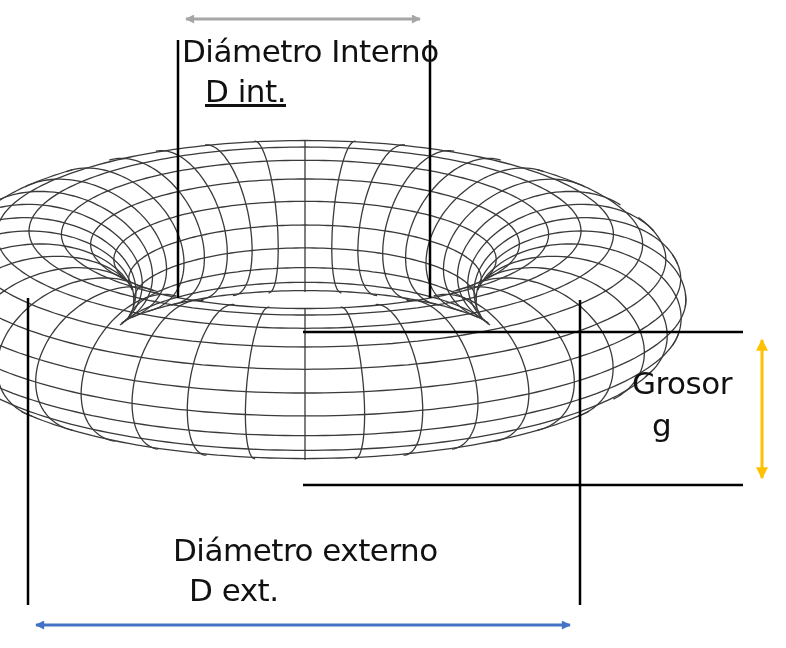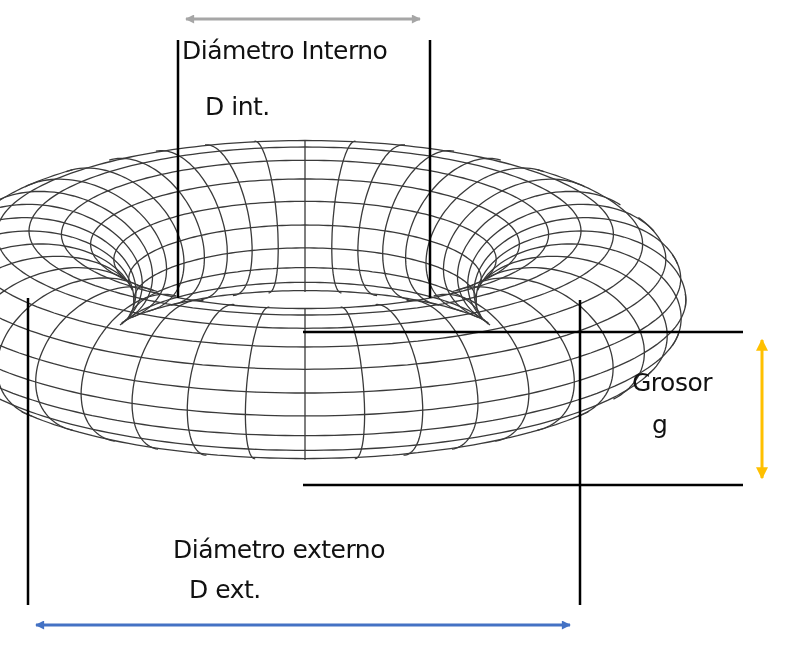--- a/index.html
+++ b/index.html
@@ -1,18 +1,18 @@
 <!DOCTYPE html>
 <html><head>
 <meta charset="utf-8">
 <style>
   html, body { margin: 0; padding: 0; background: #ffffff; }
   body { width: 786px; height: 648px; position: relative; overflow: hidden; font-family: "DejaVu Sans", sans-serif; }
   #diagram { position: absolute; left: 0; top: 0; }
-  .label { position: absolute; color: #111; font-family: "DejaVu Sans", sans-serif; font-size: 25px; line-height: 30px; white-space: nowrap; letter-spacing: -0.5px; }
+  .label { position: absolute; color: #111; font-family: "DejaVu Sans", sans-serif; font-size: 31px; line-height: 30px; white-space: nowrap; letter-spacing: -0.5px; }
 </style>
 </head>
 <body>
 
 <svg id="diagram" width="786" height="648" viewBox="0 0 786 648" xmlns="http://www.w3.org/2000/svg">
   <defs>
     <marker id="arrGray" viewBox="0 0 10 10" refX="9" refY="5" markerWidth="5" markerHeight="3" orient="auto-start-reverse">
       <path d="M0,0 L10,5 L0,10 z" fill="#a6a6a6"></path>
     </marker>
     <marker id="arrBlue" viewBox="0 0 10 10" refX="9" refY="5" markerWidth="5" markerHeight="3" orient="auto-start-reverse">
@@ -91,17 +91,17 @@
     <line x1="303" y1="332" x2="743" y2="332"></line>
     <line x1="303" y1="485" x2="743" y2="485"></line>
   </g>
 
   <line x1="186" y1="19" x2="420" y2="19" stroke="#a6a6a6" stroke-width="3" marker-start="url(#arrGray)" marker-end="url(#arrGray)"></line>
   <line x1="36" y1="625" x2="570" y2="625" stroke="#4472c4" stroke-width="3" marker-start="url(#arrBlue)" marker-end="url(#arrBlue)"></line>
   <line x1="762" y1="340" x2="762" y2="478" stroke="#ffc000" stroke-width="3" marker-start="url(#arrYellow)" marker-end="url(#arrYellow)"></line>
 </svg>
 
 <div class="label" style="left:182px; top:36px;">Diámetro Interno</div>
-<div class="label" style="left:205px; top:92px;">D int.</div>
+<div class="label" style="left:205px; top:76px;text-decoration:underline;">D int.</div>
 <div class="label" style="left:173px; top:535px;">Diámetro externo</div>
 <div class="label" style="left:189px; top:575px;">D ext.</div>
 <div class="label" style="left:632px; top:356px;margin-top:12px;">Grosor</div>
 <div class="label" style="left:652px; top:410px;">g</div>
 
 </body></html>

